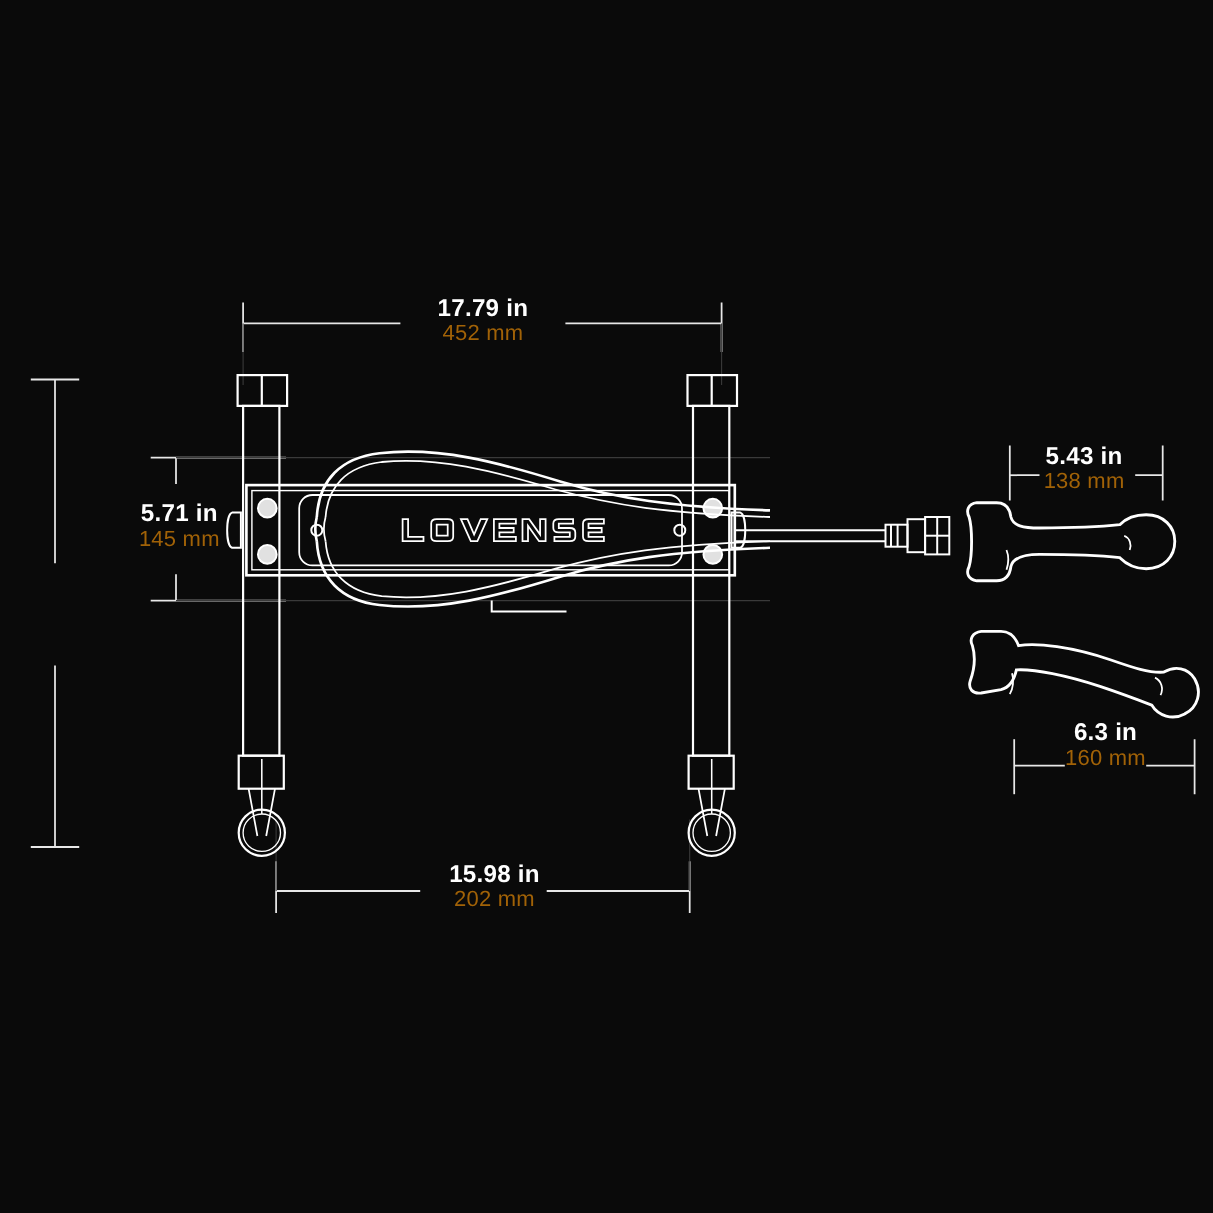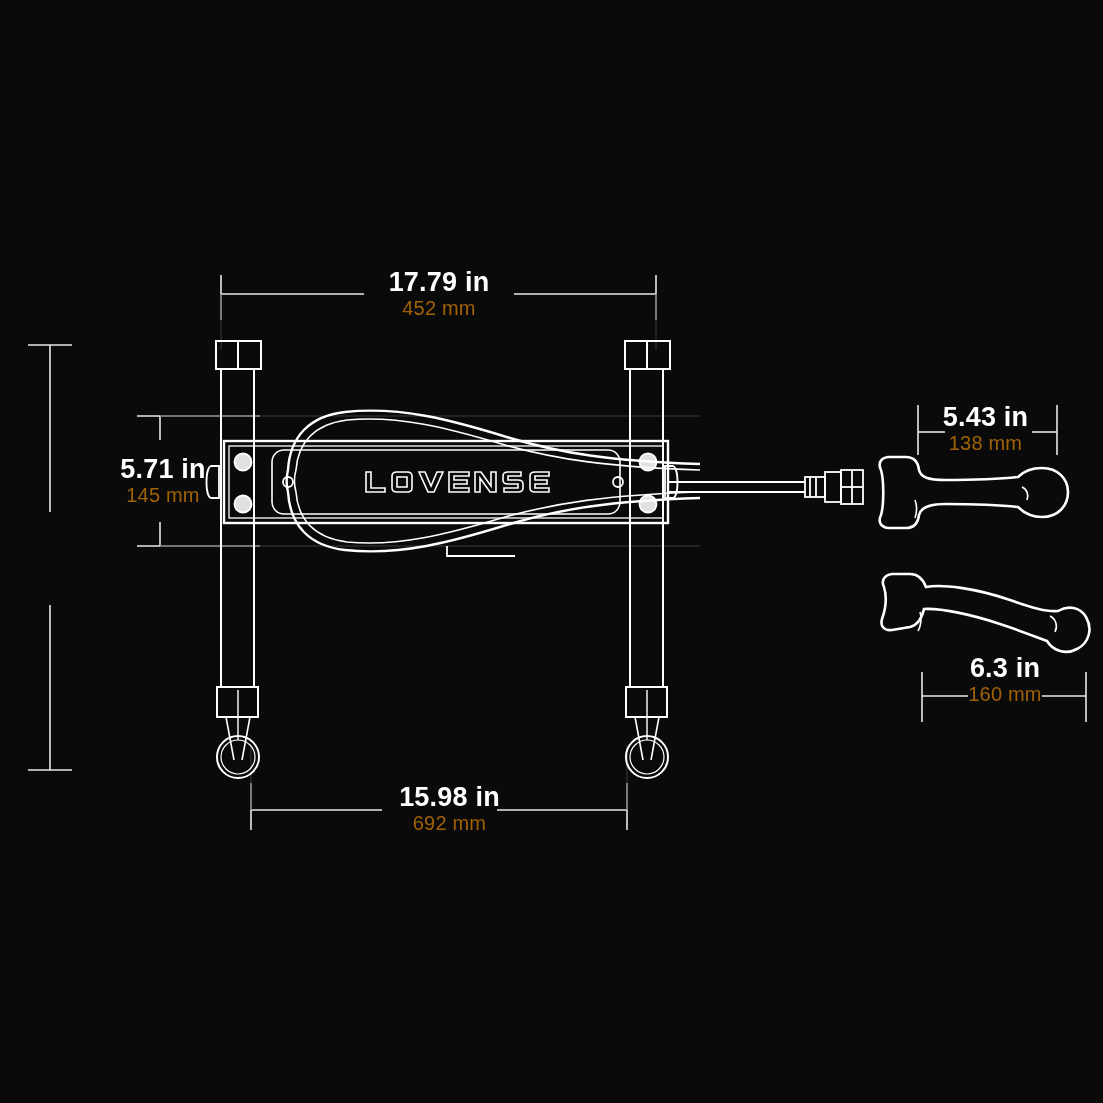--- a/index.html
+++ b/index.html
@@ -26,21 +26,21 @@
     height: 1103px;
   }
   .dim-label {
     position: absolute;
     text-align: center;
     line-height: 1.05;
     user-select: none;
     white-space: nowrap;
   }
   .dim-in {
-    font-size: 27px;
+    font-size: 22px;
     font-weight: bold;
     color: #ffffff;
     letter-spacing: 0.2px;
   }
   .dim-mm {
     font-size: 20px;
     font-weight: normal;
     color: #a16207;
     letter-spacing: 0.2px;
     margin-top: 2px;
@@ -262,21 +262,21 @@
   </div>
 
 
   <div class="dim-label" style="left:98px; top:455px; width:130px;">
     <div class="dim-in">5.71 in</div>
     <div class="dim-mm">145 mm</div>
   </div>
 
   <div class="dim-label" style="left:392px; top:783px; width:115px;">
     <div class="dim-in">15.98 in</div>
-    <div class="dim-mm">692 mm</div>
+    <div class="dim-mm">202 mm</div>
   </div>
 
   <div class="dim-label" style="left:942px; top:403px; width:87px;text-align:center;">
     <div class="dim-in">5.43 in</div>
     <div class="dim-mm">138 mm</div>
   </div>
 
   <div class="dim-label" style="left:968px; top:654px; width:74px;">
     <div class="dim-in">6.3 in</div>
     <div class="dim-mm">160 mm</div>

